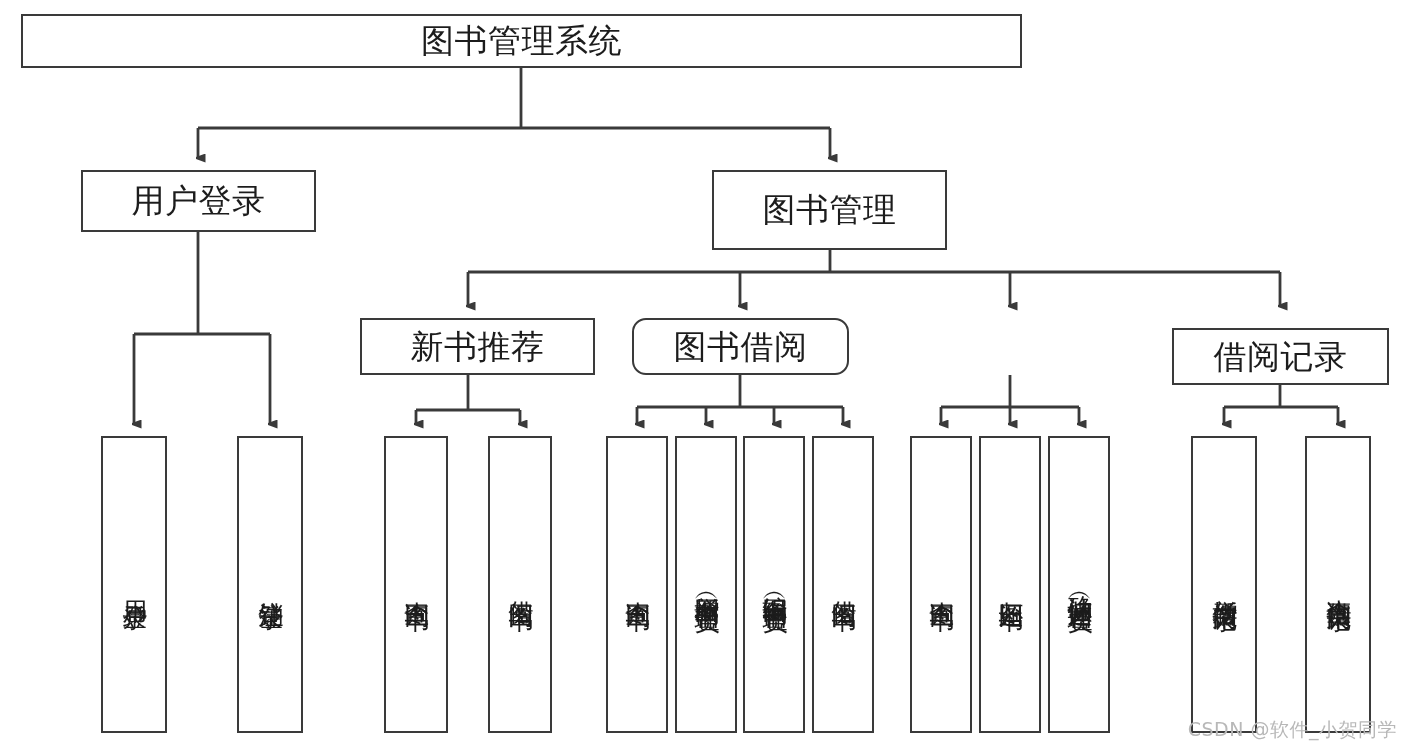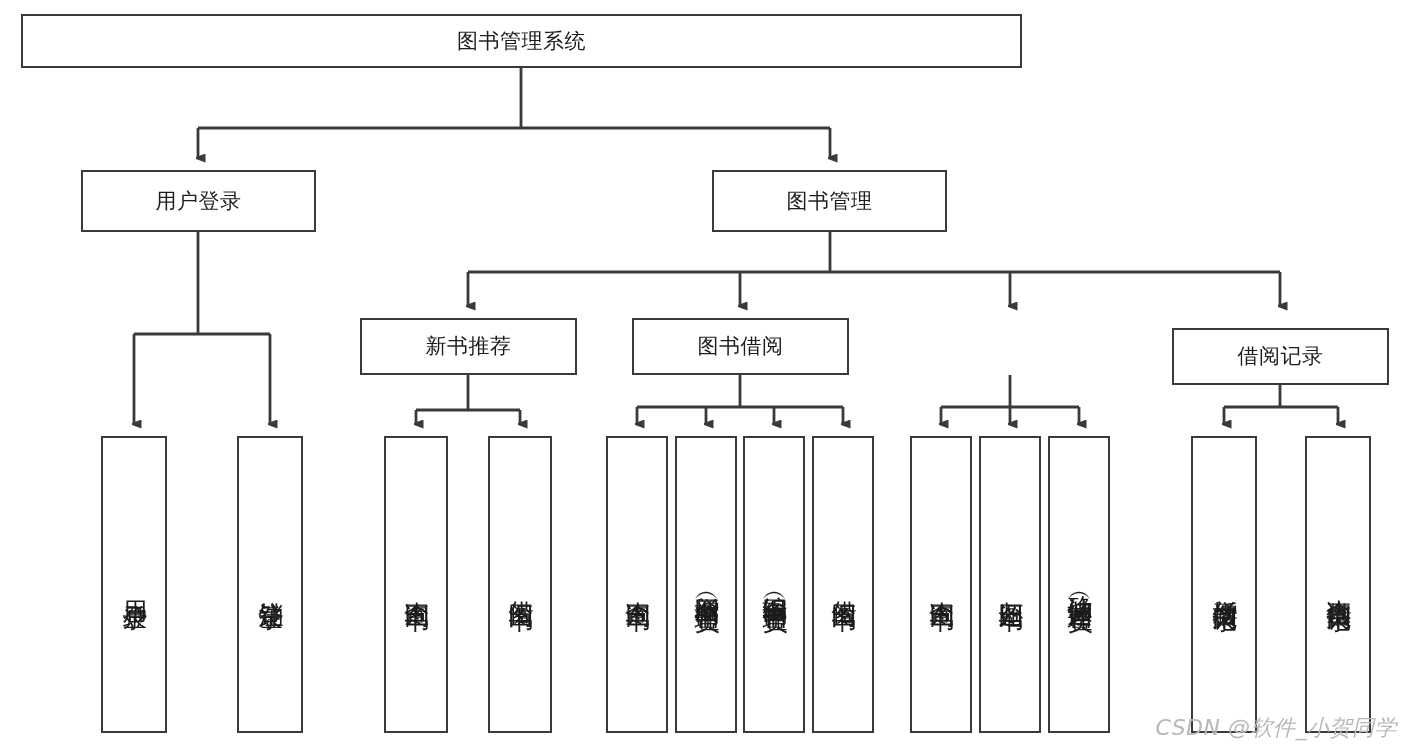--- a/index.html
+++ b/index.html
@@ -23,21 +23,21 @@
     border: 2.5px solid #3a3a3a;
     background: #ffffff;
     display: flex;
     align-items: center;
     justify-content: center;
     color: #1c1c1c;
   }
   .node.root,
   .node.level1,
   .node.level2 {
-    font-size: 21px;
+    font-size: 33px;
     line-height: 1.15;
     letter-spacing: 0.5px;
   }
   .node.leaf {
     writing-mode: vertical-rl;
     text-orientation: upright;
     font-size: 25px;
     line-height: 1.15;
     letter-spacing: 2px;
     padding: 6px 0;
@@ -53,25 +53,24 @@
     left: 0;
     top: 0;
     width: 1405px;
     height: 747px;
     pointer-events: none;
   }
   .watermark {
     position: absolute;
     right: 8px;
     bottom: 4px;
-    font-size: 22px;
+    font-size: 19px;
     color: #b8b8b8;
     letter-spacing: 0.5px;
     white-space: nowrap;
-    font-style: italic;
   }
 </style>
 </head>
 <body>
 
 <div id="canvas">
 
   <svg class="edges" viewBox="0 0 1405 747">
     <defs>
       <marker id="arrow" markerWidth="10" markerHeight="10" refX="4.5" refY="7.5" orient="auto" markerUnits="userSpaceOnUse">
@@ -122,28 +121,28 @@
     </g>
   </svg>
 
   <div class="node root" style="left:21px; top:14px; width:1001px; height:54px;">
     <span>图书管理系统</span>
   </div>
 
   <div class="node level1" style="left:81px; top:170px; width:235px; height:62px;">
     <span>用户登录</span>
   </div>
-  <div class="node level1" style="left:712px; top:170px; width:235px; height:62px;">
+  <div class="node level1" style="left:712px; top:170px; width:235px; height:80px;">
     <span>图书管理</span>
   </div>
 
-  <div class="node level2" style="left:360px; top:318px; width:217px; height:57px;">
+  <div class="node level2" style="left:360px; top:318px; width:235px; height:57px;">
     <span>新书推荐</span>
   </div>
-  <div class="node level2" style="left:632px; top:318px; width:217px; height:57px;">
+  <div class="node level2" style="left:632px; top:318px; width:217px; height:57px;border-radius:14px;">
     <span>图书借阅</span>
   </div>
   <div class="node level2" style="left:1172px; top:318px; width:217px; height:57px;margin-top:10px;">
     <span>借阅记录</span>
   </div>
 
   <div class="node leaf" style="left:101px; top:436px; width:66px; height:297px;">
     <span class="vtext">用户登录</span>
   </div>
   <div class="node leaf" style="left:237px; top:436px; width:66px; height:297px;">

